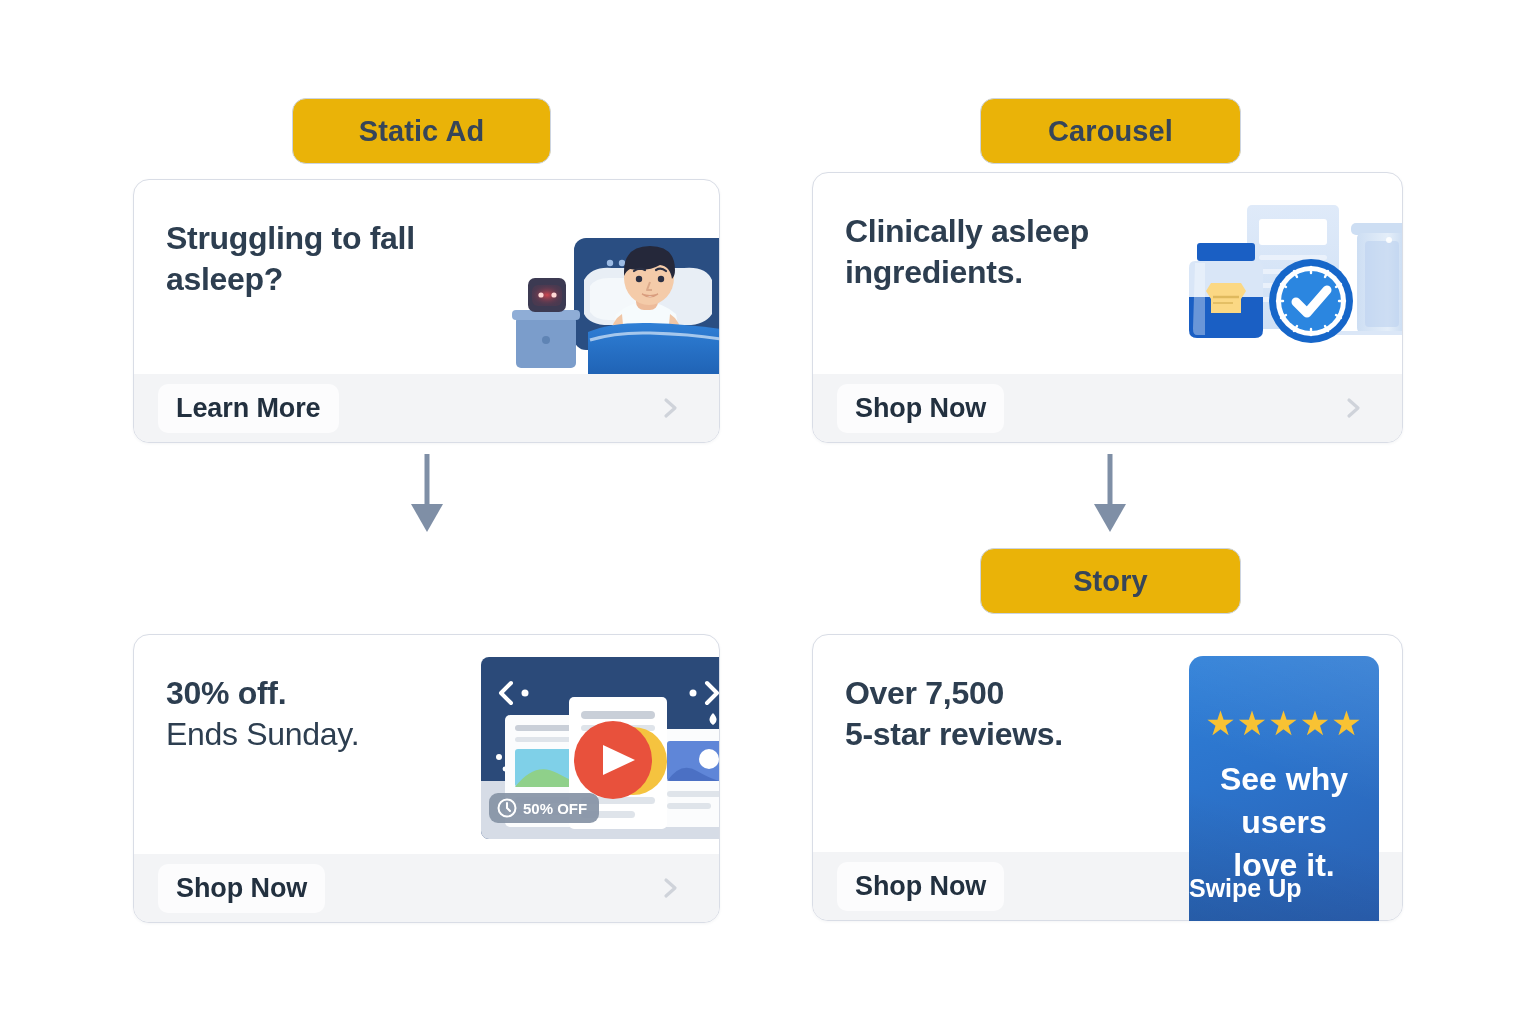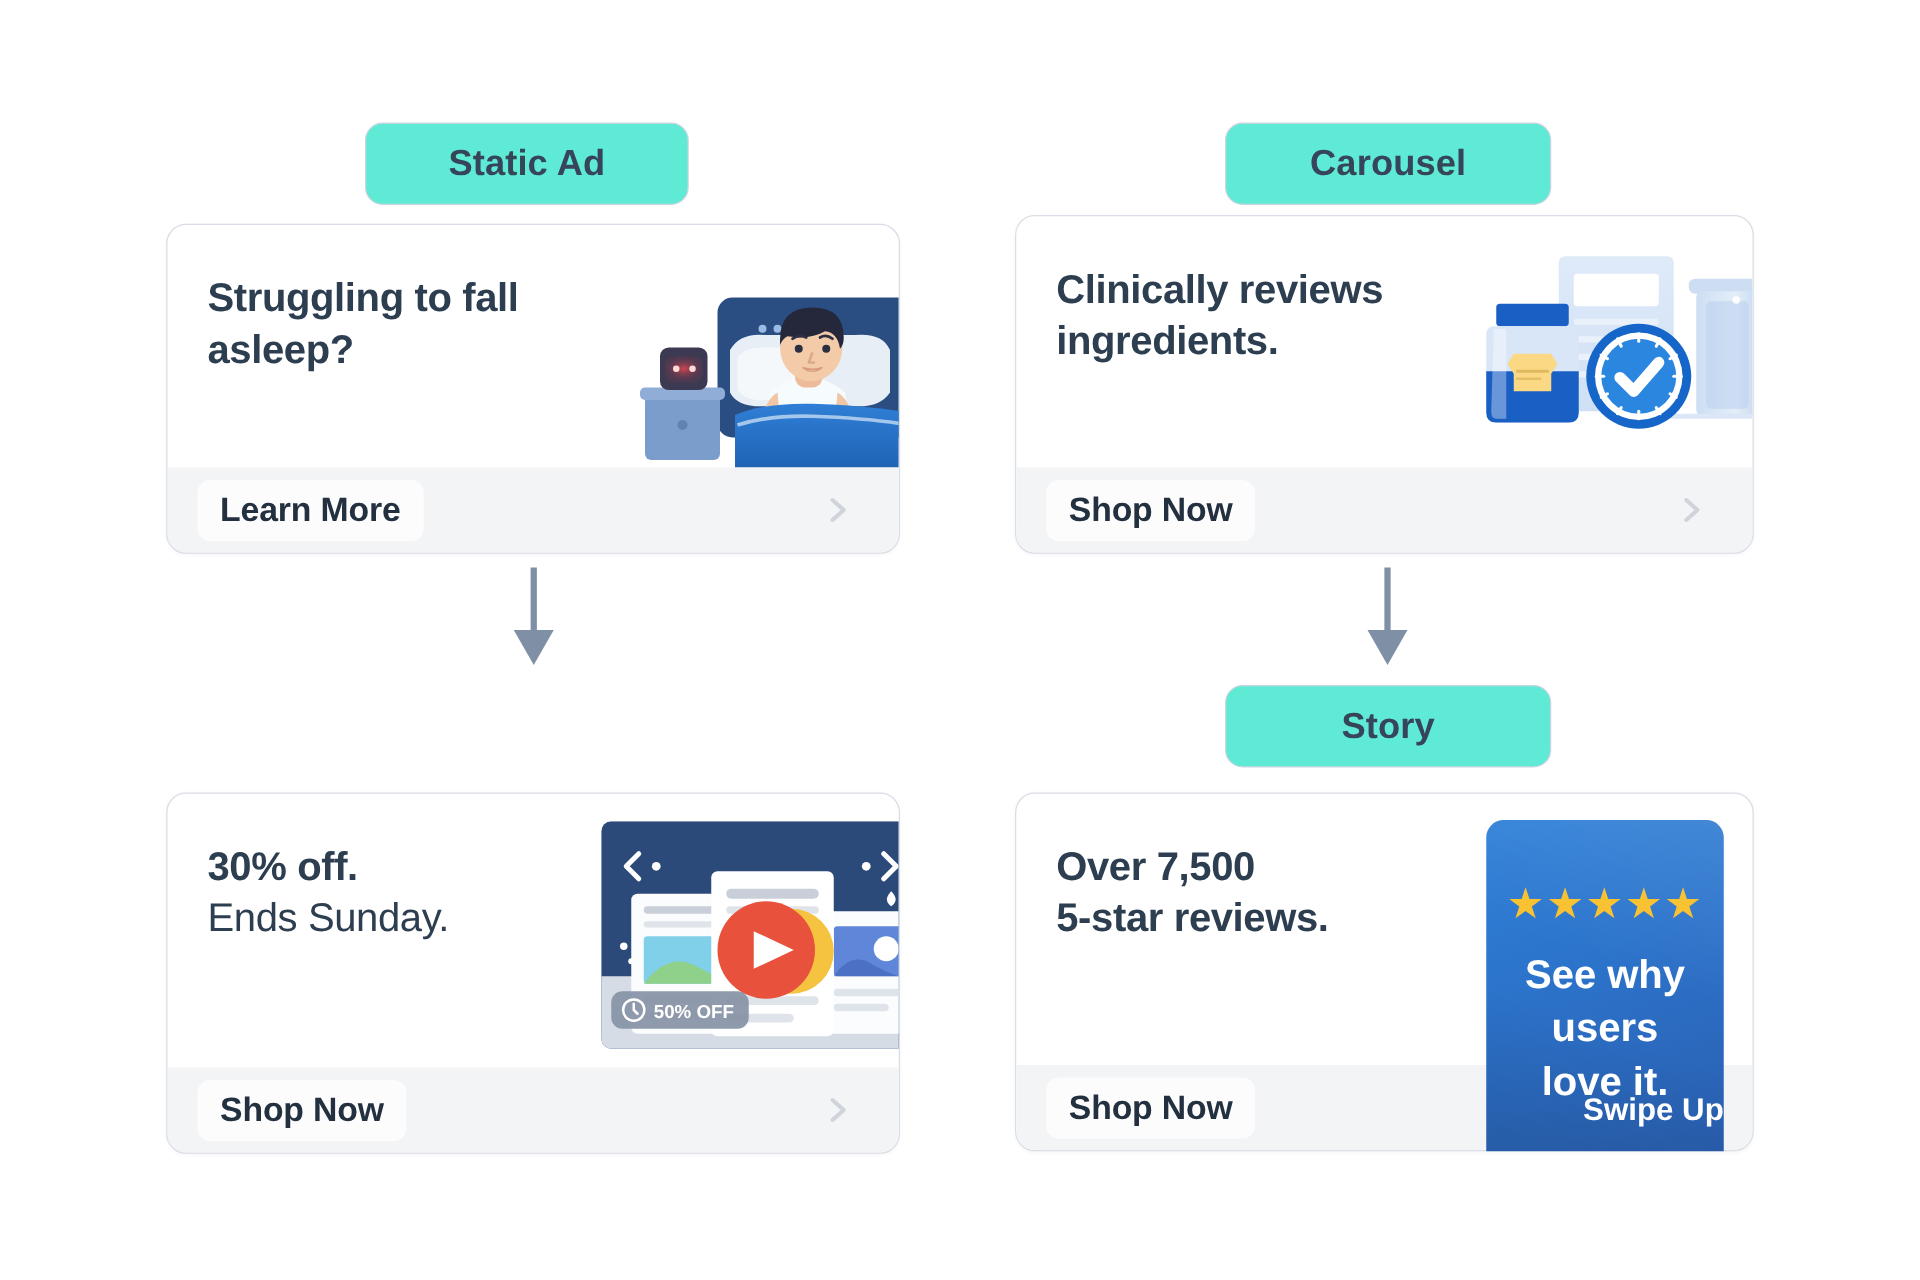--- a/index.html
+++ b/index.html
@@ -16,21 +16,21 @@
     position: relative;
     width: 1536px;
     height: 1024px;
     background: #ffffff;
   }
 
   
   .type-pill {
     position: absolute;
     height: 66px;
-    background: #5eead4;
+    background: #eab308;
     border: 1.5px solid #ccd4e0;
     border-radius: 14px;
     display: flex;
     align-items: center;
     justify-content: center;
   }
   .type-pill span {
     font-size: 29px;
     font-weight: 700;
     color: #364559;
@@ -133,21 +133,21 @@
     color: #ffffff;
     font-size: 32px;
     font-weight: 700;
     line-height: 1.35;
     padding: 0 12px;
   }
   .swipe-up {
     position: absolute;
     left: 0; right: 0;
     bottom: 18px;
-    text-align: right;
+    text-align: left;
     color: #ffffff;
     font-size: 25px;
     font-weight: 700;
   }
 </style>
 </head>
 <body>
 
 <div id="stage">
 
@@ -227,21 +227,21 @@
   </div>
 
   <div class="type-pill" style="left:980px; top:98px; width:261px;">
     <span>Carousel</span>
   </div>
 
   <div class="ad-card" style="left:812px; top:172px; width:591px; height:271px;">
 
     <div class="ad-body">
       <div class="ad-headline">
-        <span class="l1">Clinically reviews</span>
+        <span class="l1">Clinically asleep</span>
         <span class="l1">ingredients.</span>
       </div>
 
       <div class="illu" style="left:330px; top:26px; width:262px; height:170px;">
         <svg width="262" height="170" viewBox="0 0 262 170">
           <defs>
             <linearGradient id="paperG" x1="0" y1="0" x2="0" y2="1">
               <stop offset="0" stop-color="#dfeaf9"></stop>
                 <stop offset="1" stop-color="#cfe0f5"></stop>
             </linearGradient>

